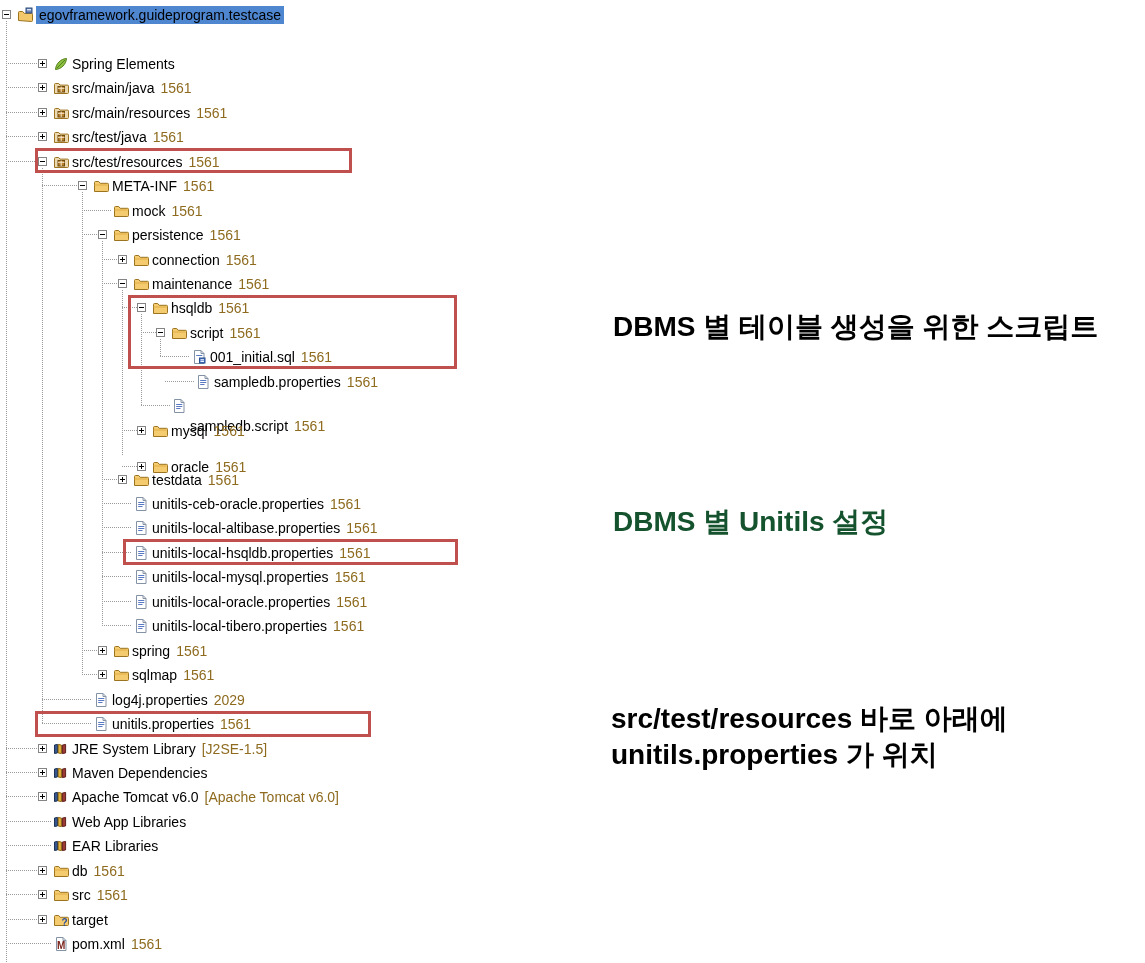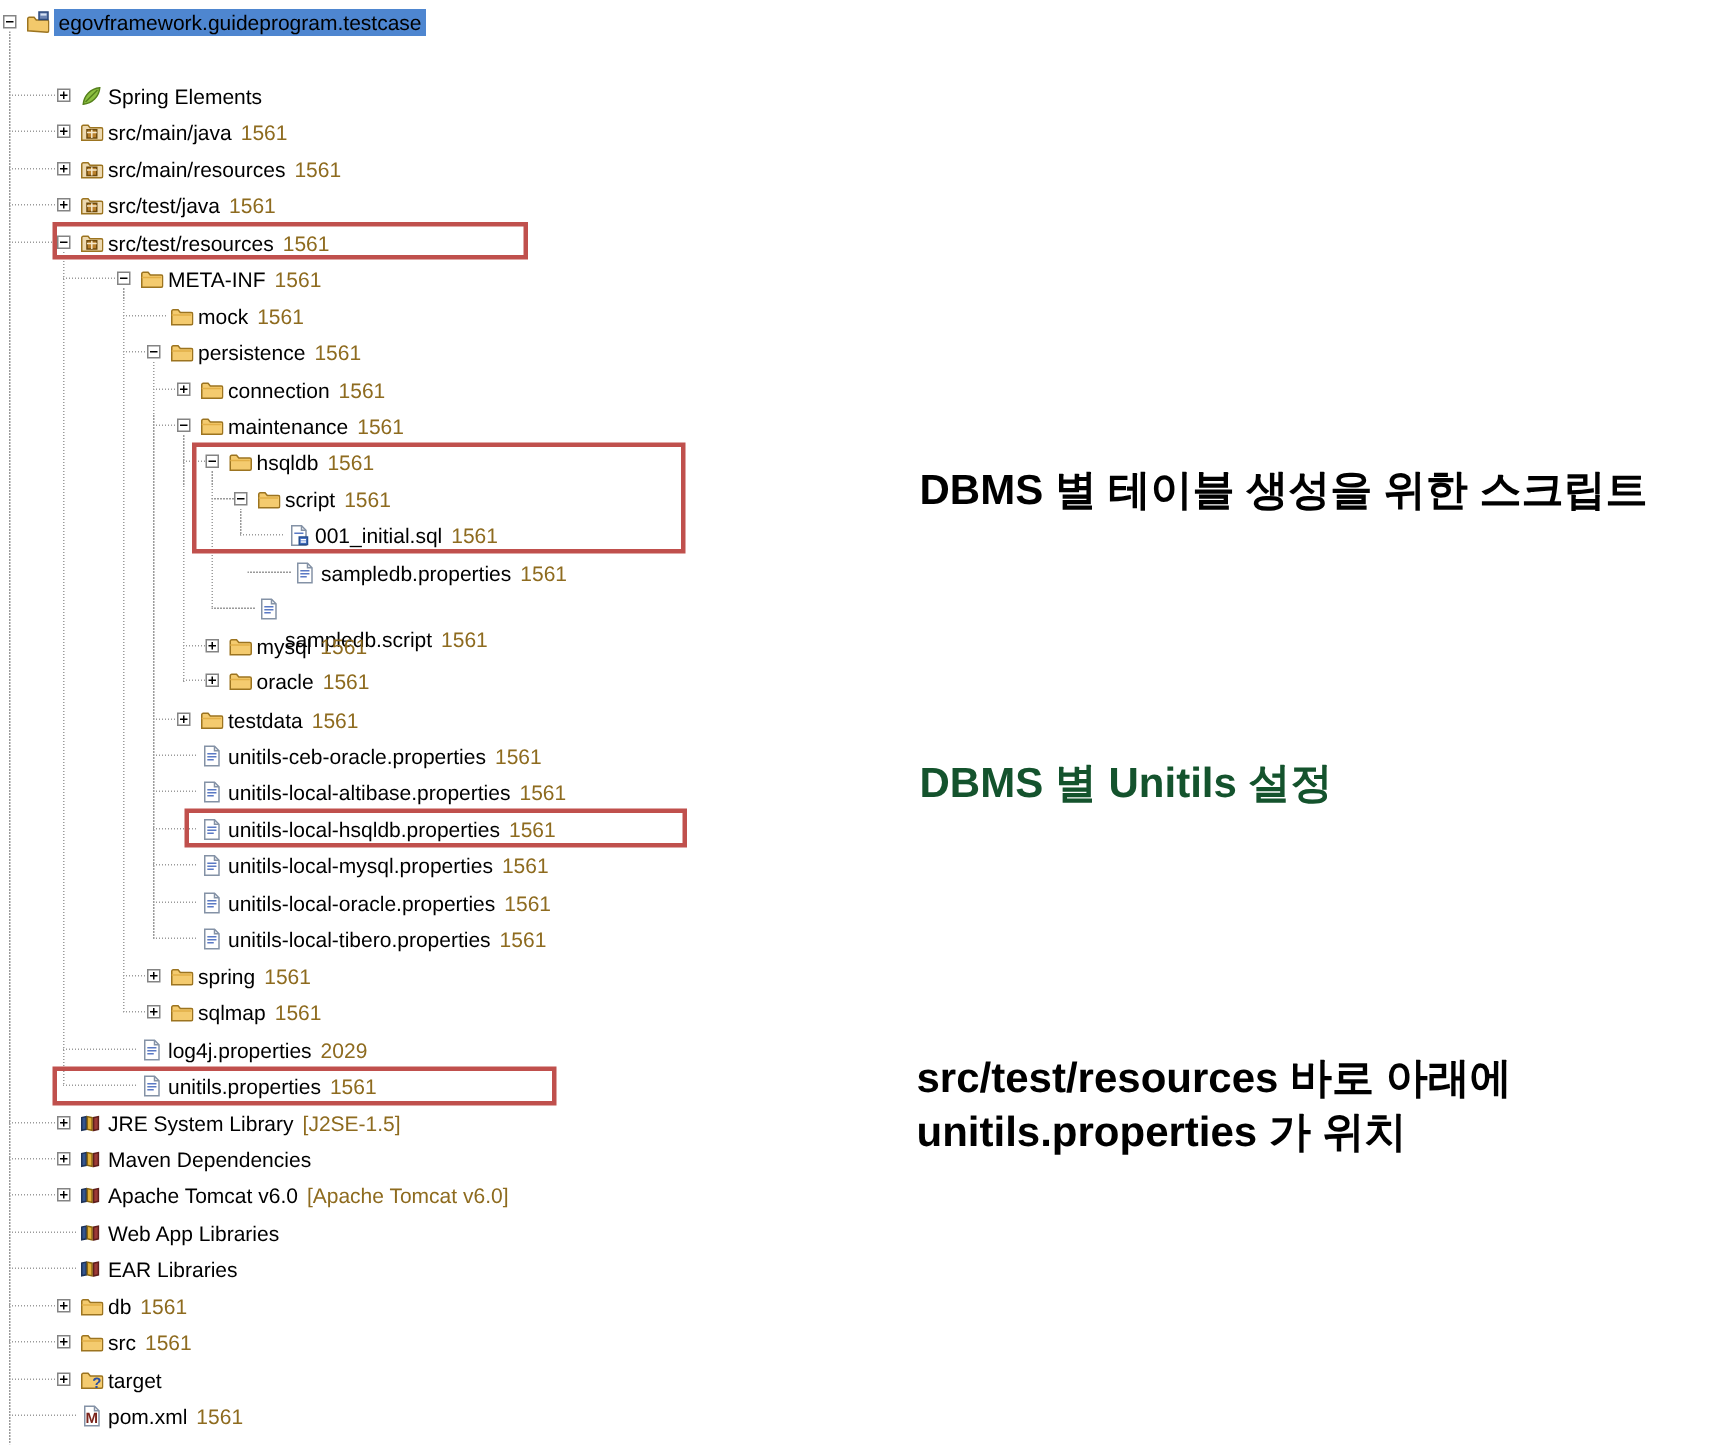--- a/index.html
+++ b/index.html
@@ -231,21 +231,21 @@
         <div class="hstub" style="left: 122px; width: 16px;"></div>
         <div class="toggle plus" style="left: 137px;"></div>
         <span class="icon" style="left: 152px;">
           <svg viewBox="0 0 16 16" width="16" height="16">
             <path d="M1.5 13.5 v-9 a1 1 0 0 1 1 -1 h3.2 l1.5 1.8 h7.3 a1 1 0 0 1 1 1 v6.2 a1 1 0 0 1 -1 1 z" fill="#F4CB6F" stroke="#9C7420"></path>
             <path d="M1.5 7 h13" stroke="#E2AF47"></path>
           </svg>
         </span>
         <span class="text" style="left: 171px;"><span class="label">mysql</span><span class="count" style="color: rgb(142, 107, 31);">1561</span></span>
       </div>
-      <div class="row" style="top: 442px; padding-left: 34px;">
+      <div class="row" style="top: 455px; padding-left: 34px;">
         <div class="hstub" style="left: 122px; width: 16px;"></div>
         <div class="toggle plus" style="left: 137px;"></div>
         <span class="icon" style="left: 152px;">
           <svg viewBox="0 0 16 16" width="16" height="16">
             <path d="M1.5 13.5 v-9 a1 1 0 0 1 1 -1 h3.2 l1.5 1.8 h7.3 a1 1 0 0 1 1 1 v6.2 a1 1 0 0 1 -1 1 z" fill="#F4CB6F" stroke="#9C7420"></path>
             <path d="M1.5 7 h13" stroke="#E2AF47"></path>
           </svg>
         </span>
         <span class="text" style="left: 171px;"><span class="label">oracle</span><span class="count" style="color: rgb(142, 107, 31);">1561</span></span>
       </div>

